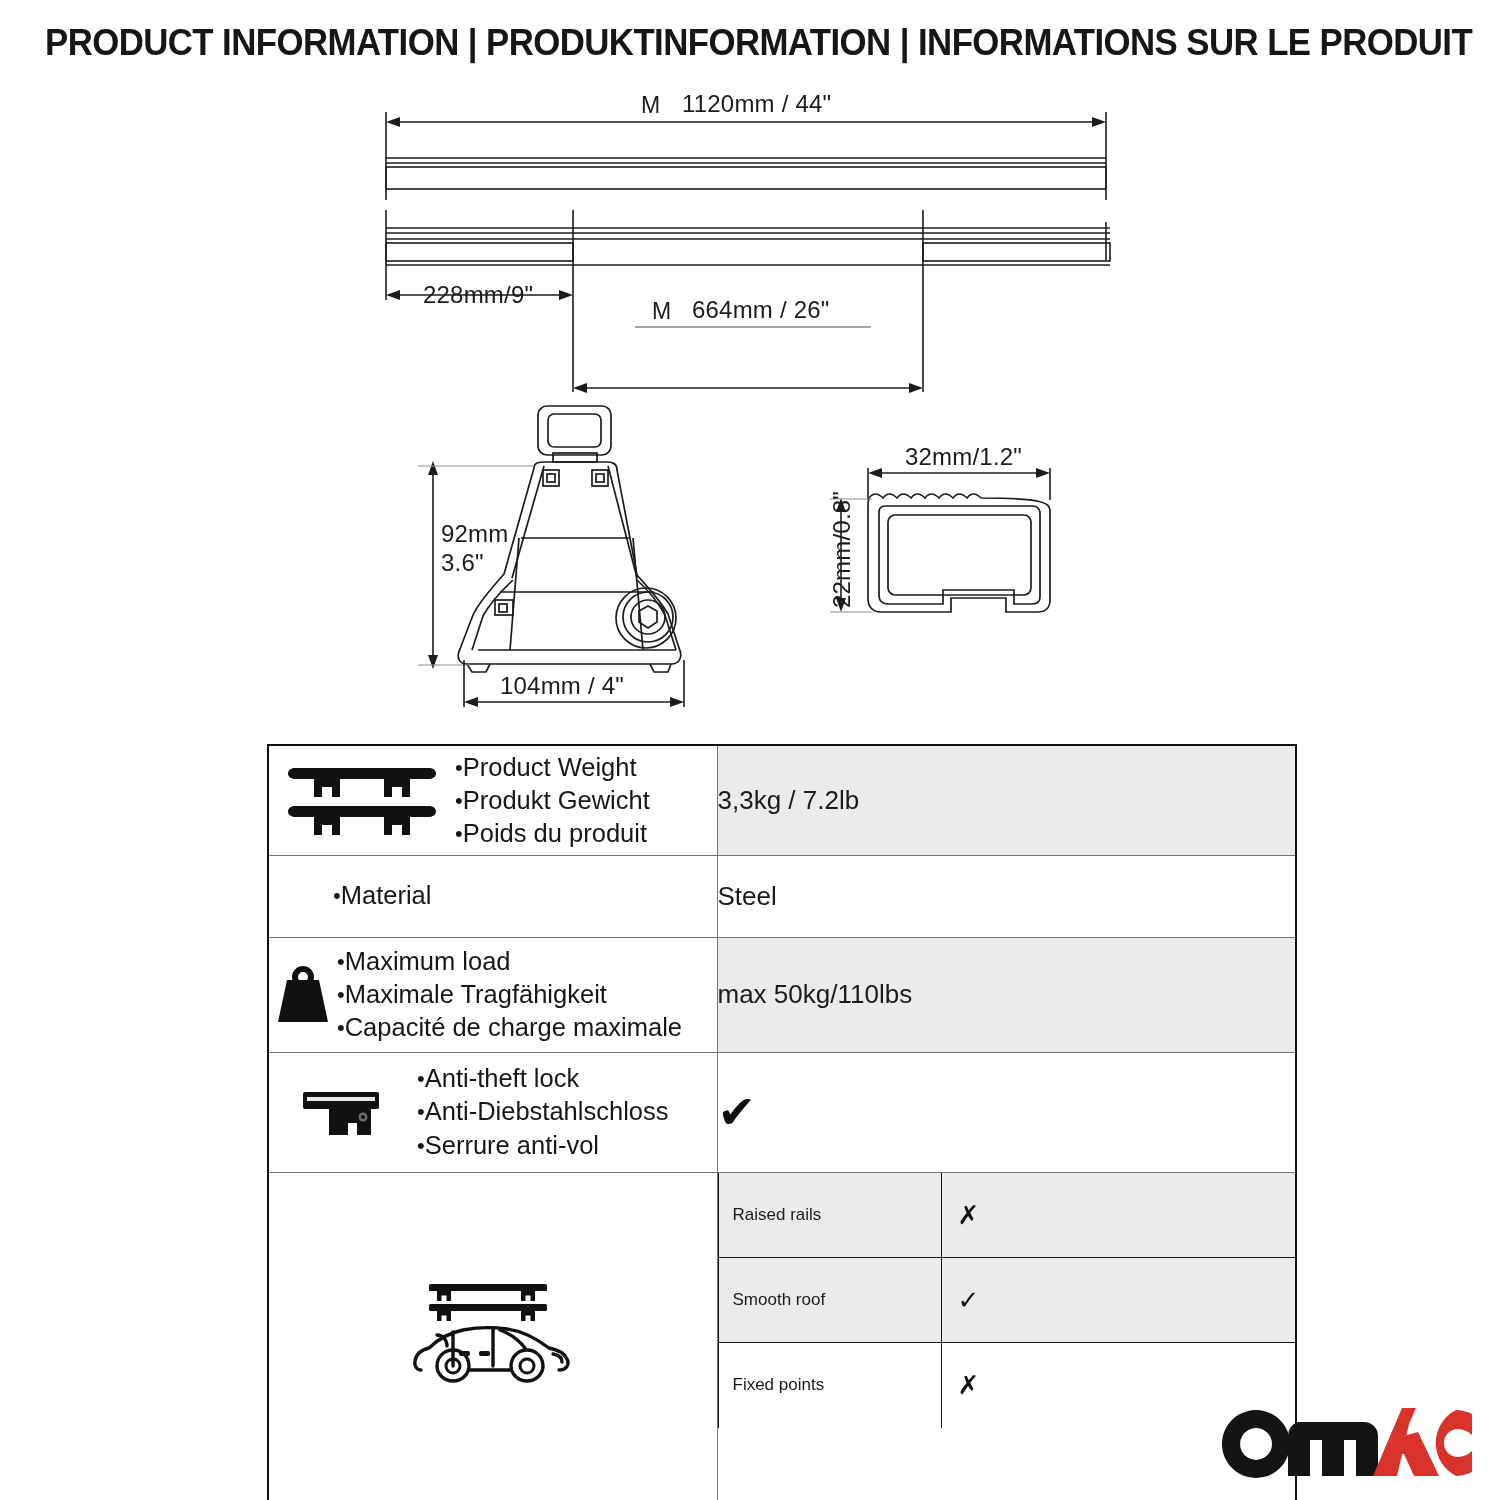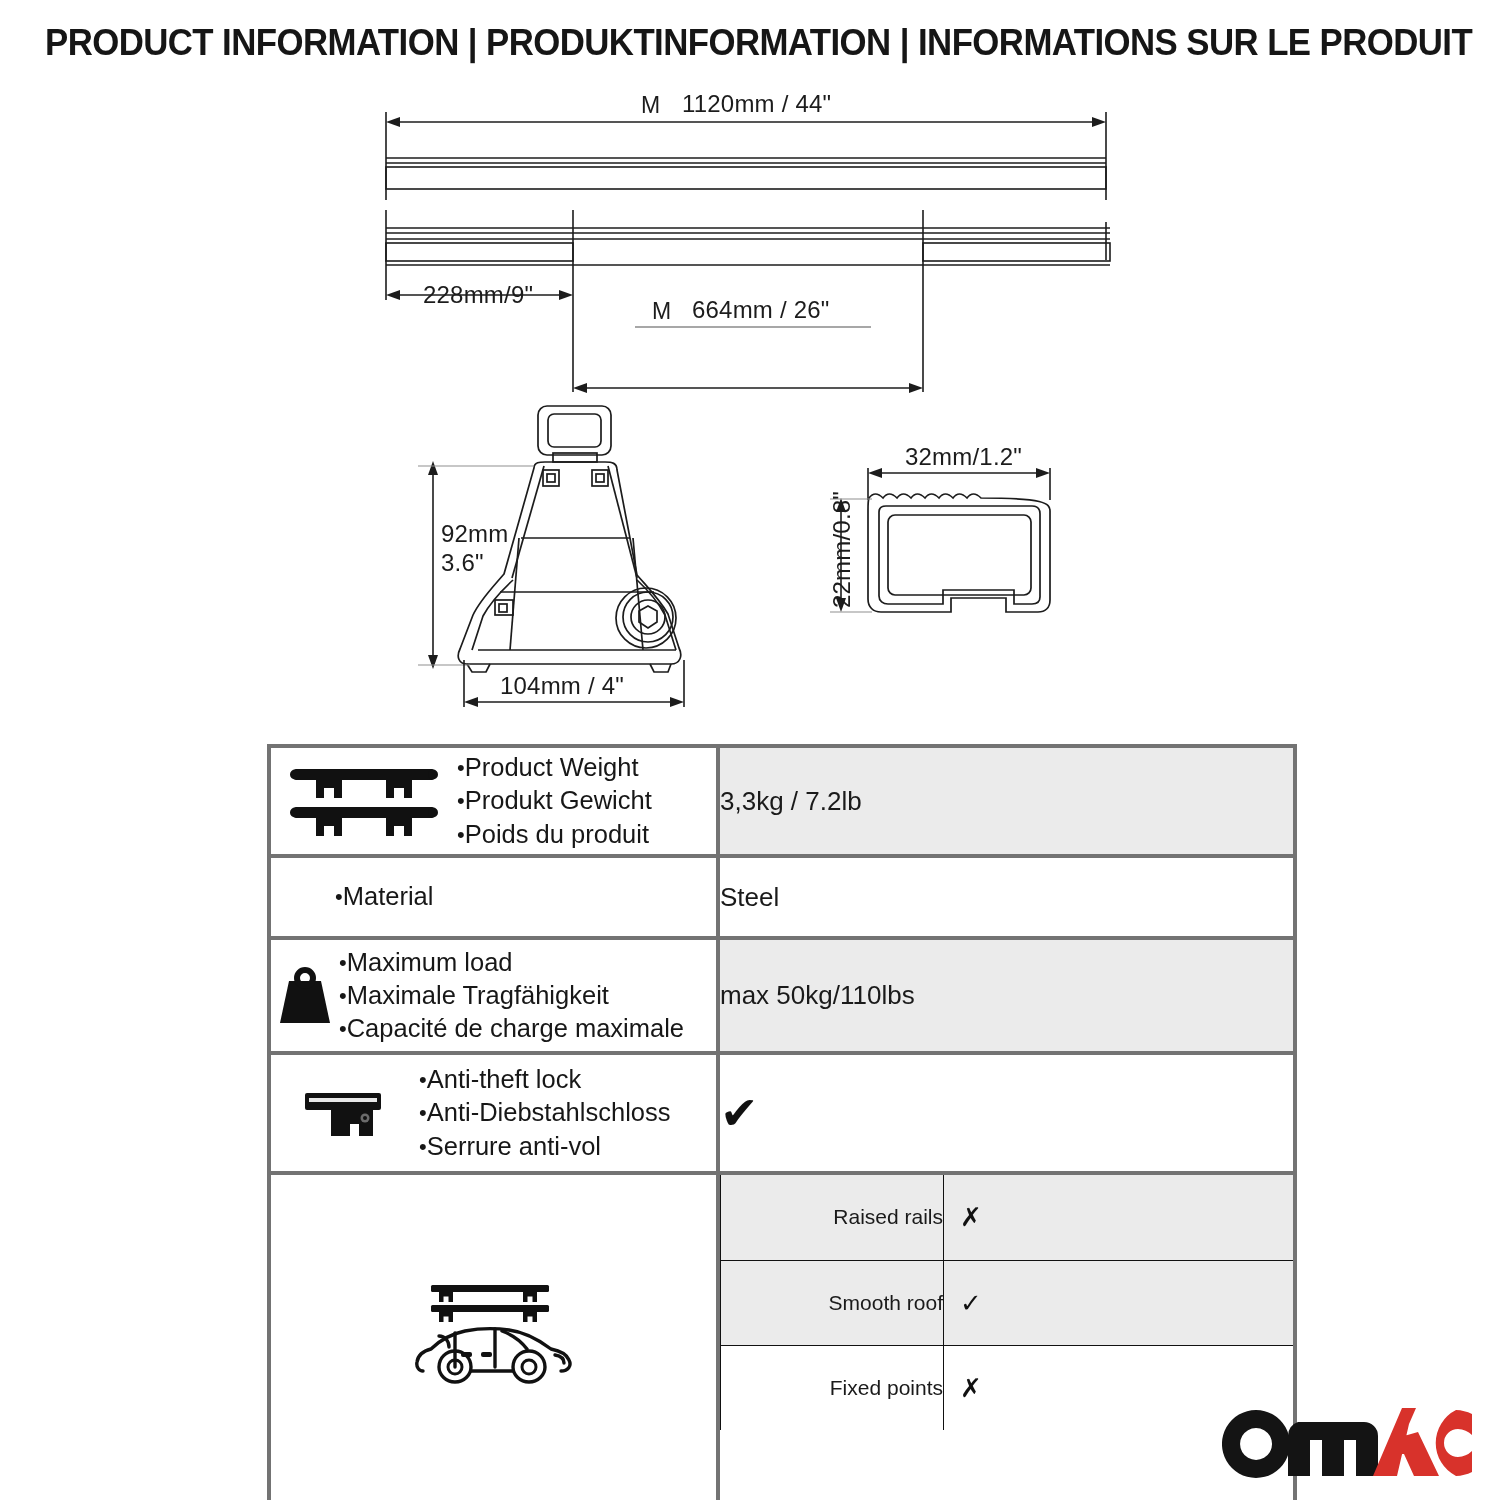--- a/index.html
+++ b/index.html
@@ -46,21 +46,21 @@
   
   #spec-table {
     position: absolute;
     left: 267px; top: 744px;
     width: 1030px;
     border: 2px solid #111;
     border-collapse: collapse;
     background: #fff;
   }
   #spec-table td {
-    border: 4px solid #737373;
+    border: 1px solid #737373;
     vertical-align: middle;
     padding: 0;
   }
   .lbl-cell { width: 449px; position: relative; padding: 10px 0 10px 0; background:#fff; }
   .val-cell { padding-left: 22px; font-size: 26px; color:#1a1a1a; }
   .shade { background: #ebebeb; }
   .bullets { font-size: 25.5px; line-height: 1.30; color: #171717; }
   .bullets div { white-space: nowrap; }
   .bullets .wrapline { white-space: normal; }
   .bullet-dot { font-size: 22px; vertical-align: 1px; }
@@ -68,21 +68,21 @@
   .row-inner { display: flex; align-items: center; }
   .icon-box { display:flex; align-items:center; justify-content:center; }
 
   .check { font-size: 46px; font-weight: 700; line-height: 1; color:#111; font-family:"DejaVu Sans", sans-serif; }
   .cross { font-size: 26px; font-weight: 700; line-height: 1; color:#111; font-family:"DejaVu Sans", sans-serif; }
   .tick-sm { font-size: 26px; font-weight: 700; line-height: 1; color:#111; font-family:"DejaVu Sans", sans-serif; }
 
   
   #roof-table { width: 100%; border-collapse: collapse; }
   #roof-table td { border: 1px solid #111; height: 85px; }
-  #roof-table td.rt-name { width: 223px; padding-left: 14px; font-size: 21px; text-align: right; }
+  #roof-table td.rt-name { width: 223px; padding-left: 14px; font-size: 17px; }
   #roof-table td.rt-val { padding-left: 16px; }
   #roof-table tr:first-child td { border-top: none; }
   #roof-table tr:last-child td { border-bottom: none; }
   #roof-table td:last-child { border-right: none; }
 
   
   #logo { position: absolute; left: 1222px; top: 1404px; width: 250px; height: 74px; }
 </style>
 </head>
 <body>

